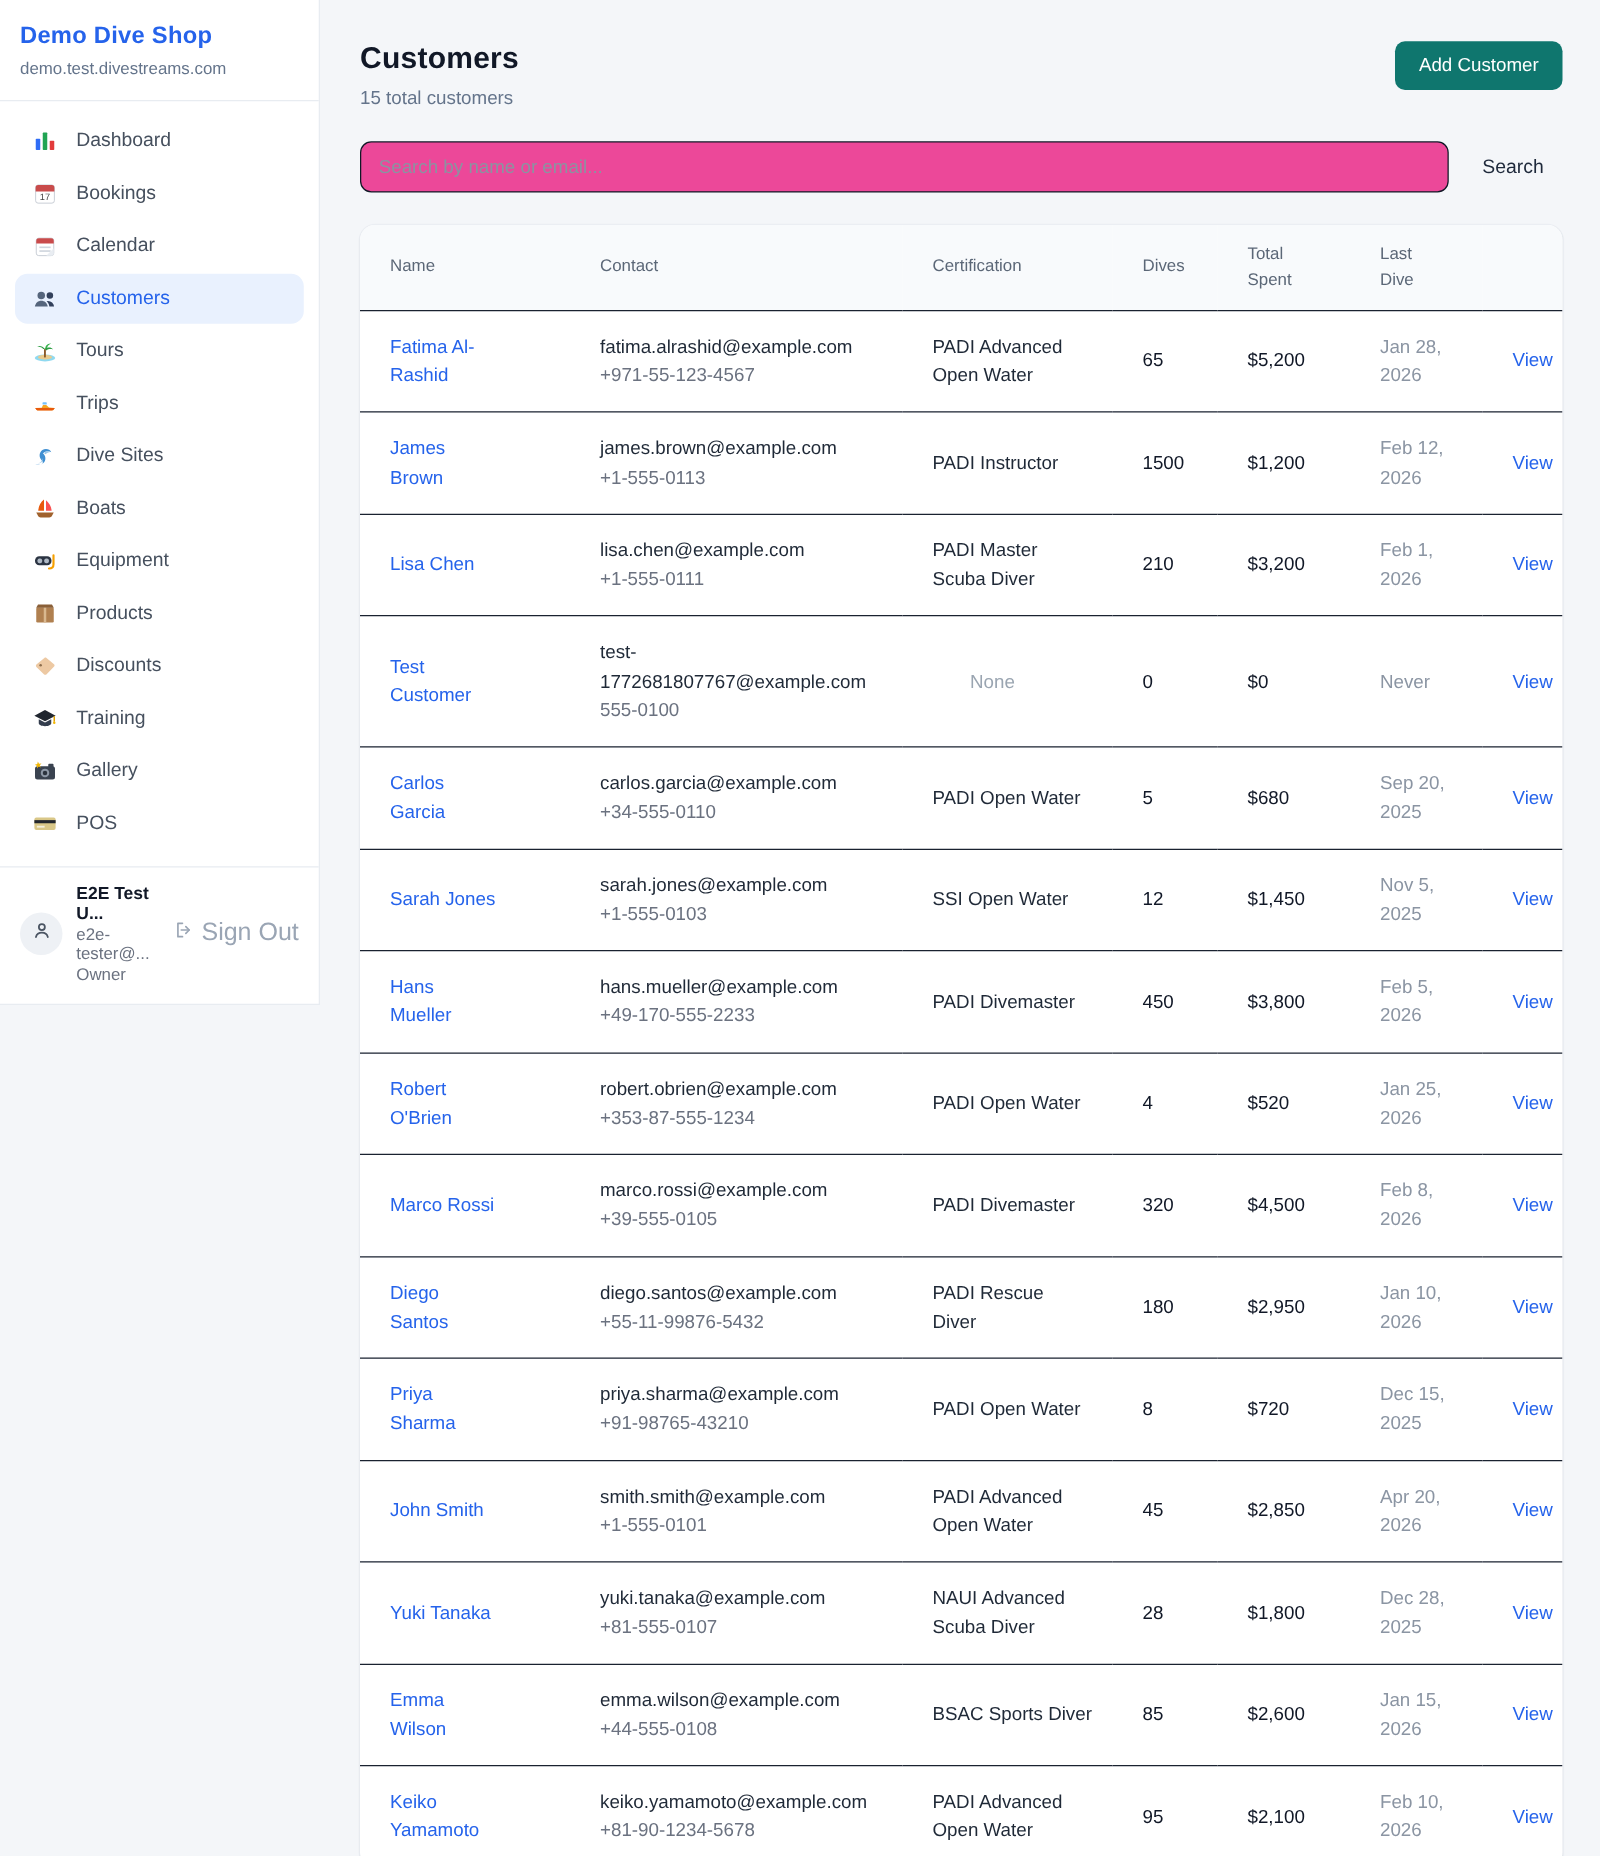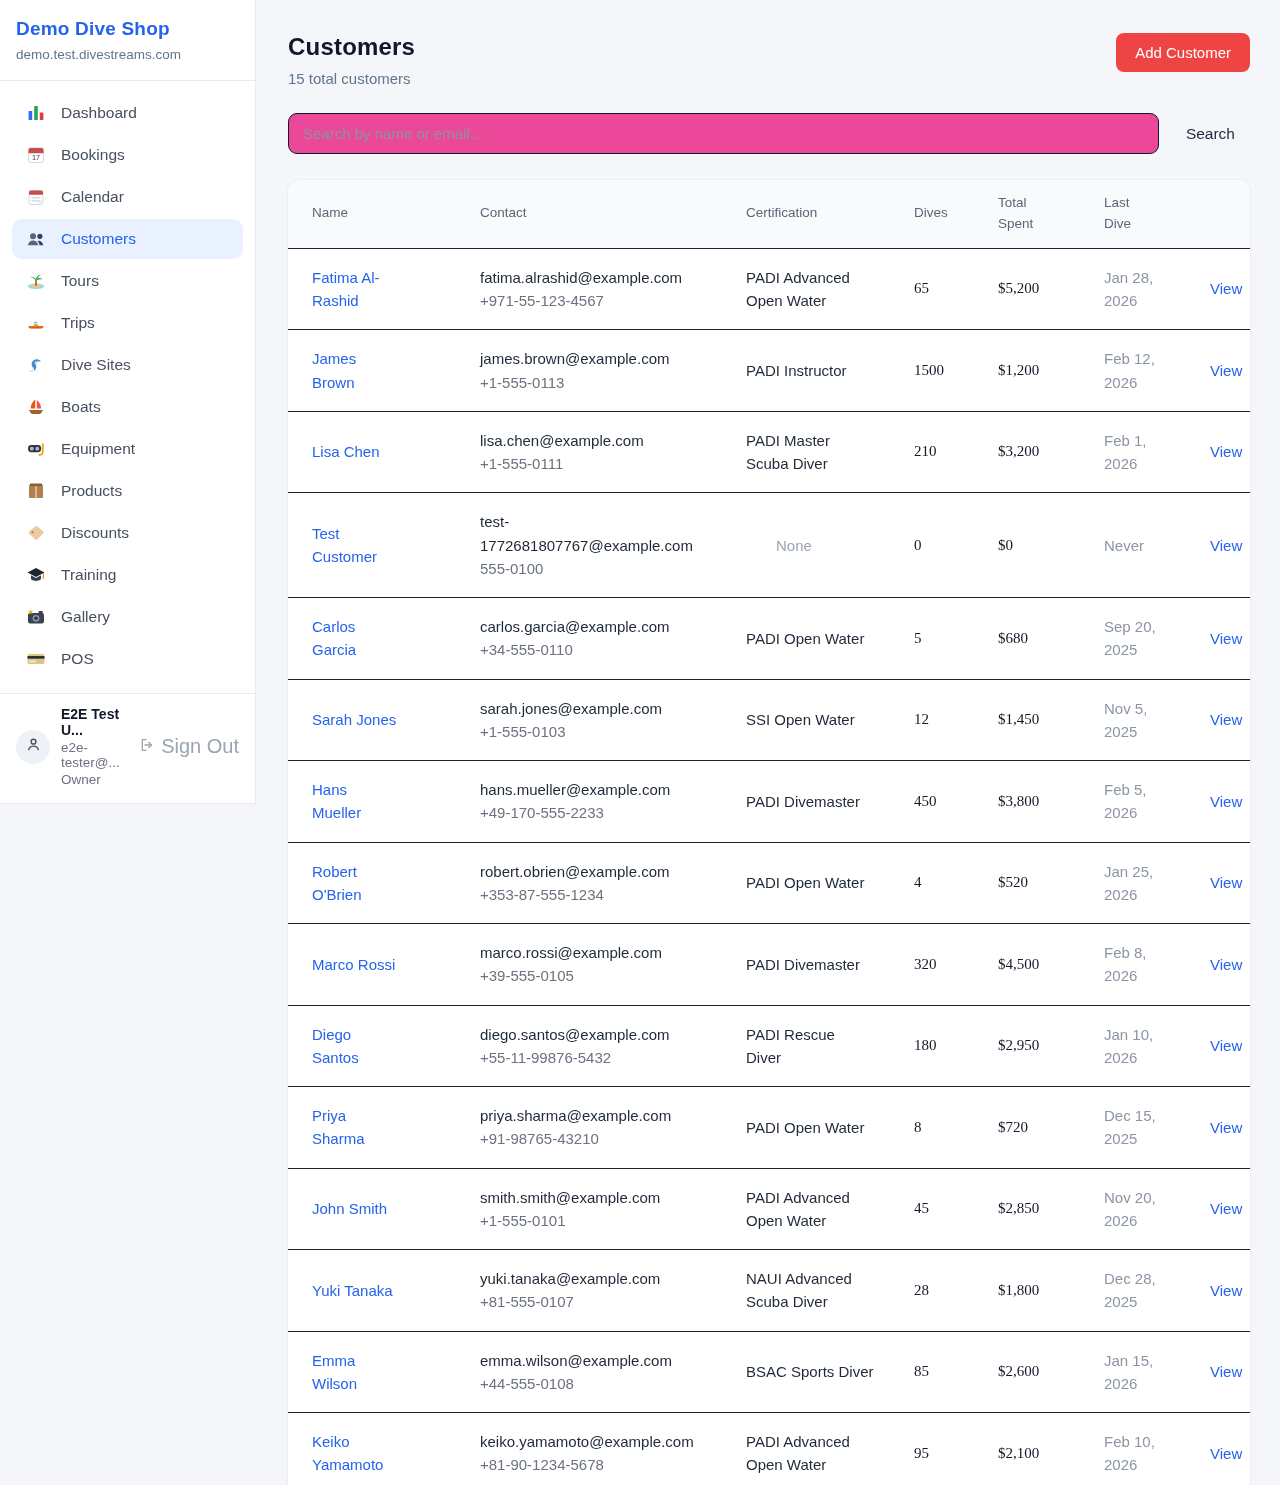--- a/index.html
+++ b/index.html
@@ -52,21 +52,21 @@
     color: #9aa5b4; font-size: 20px; cursor: pointer; white-space: nowrap;
   }
   .signout svg { width: 16px; height: 16px; }
 
   
   .main { flex: 1; padding: 33px 30px 35px 32px; background: #f4f6f9; }
   .main-head { display: flex; justify-content: space-between; align-items: flex-start; }
   .page-title { font-size: 24px; font-weight: 700; color: #111827; letter-spacing: .2px; }
   .page-sub { font-size: 15px; color: #64748b; margin-top: 9px; }
   .btn-primary {
-    background: #ef4444; color: #fff; border: none; border-radius: 8px;
+    background: #0f766e; color: #fff; border: none; border-radius: 8px;
     font-size: 15px; font-family: inherit; padding: 11px 19px; cursor: pointer;
   }
   .search-row { display: flex; align-items: center; margin-top: 26px; }
   .search-input {
     flex: 1; height: 41px; border: 1px solid #111827; border-radius: 9px;
     padding: 0 14px; font-size: 15px; font-family: inherit; color: #1e293b;
     background: #ec4899; outline: none;
   }
   .search-input::placeholder { color: #8b93a1; }
   .search-btn {
@@ -93,21 +93,21 @@
   tbody td {
     padding: 17px 6px 17px 24px; border-bottom: 1px solid #1a2230;
     vertical-align: middle; font-size: 15px; line-height: 1.55;
   }
   tbody tr:last-child td { border-bottom: none; }
   .name-link { color: #2563eb; text-decoration: none; display: inline-block; max-width: 86px; }
   .email { color: #1f2937; max-width: 218px; overflow-wrap: break-word; }
   .phone { color: #6b7280; }
   .cert { color: #1f2937; max-width: 128px; }
   .cert.none { color: #9aa5b1; margin-left: 30px; }
-  .dives, .spent { color: #111827; font-family: Liberation Serif, serif; }
+  .dives, .spent { color: #111827; }
   .lastdive { color: #8b95a3; max-width: 62px; }
   .view-link { color: #2563eb; text-decoration: none; }
 </style>
 </head>
 <body>
 
 <div class="app">
 
   <aside class="sidebar">
     <div class="side-head">
@@ -568,21 +568,21 @@
               <td>
                 <div class="cert">PADI Advanced Open Water</div>
               </td>
               <td>
                 <div class="dives">45</div>
               </td>
               <td>
                 <div class="spent">$2,850</div>
               </td>
               <td>
-                <div class="lastdive">Nov 20, 2026</div>
+                <div class="lastdive">Apr 20, 2026</div>
               </td>
               <td><a class="view-link" href="#">View</a></td>
             </tr>
             <tr>
               <td><a class="name-link" href="#">Yuki Tanaka</a></td>
               <td>
                 <div class="email">yuki.tanaka@example.com</div>
                 <div class="phone">+81-555-0107</div>
               </td>
               <td>

